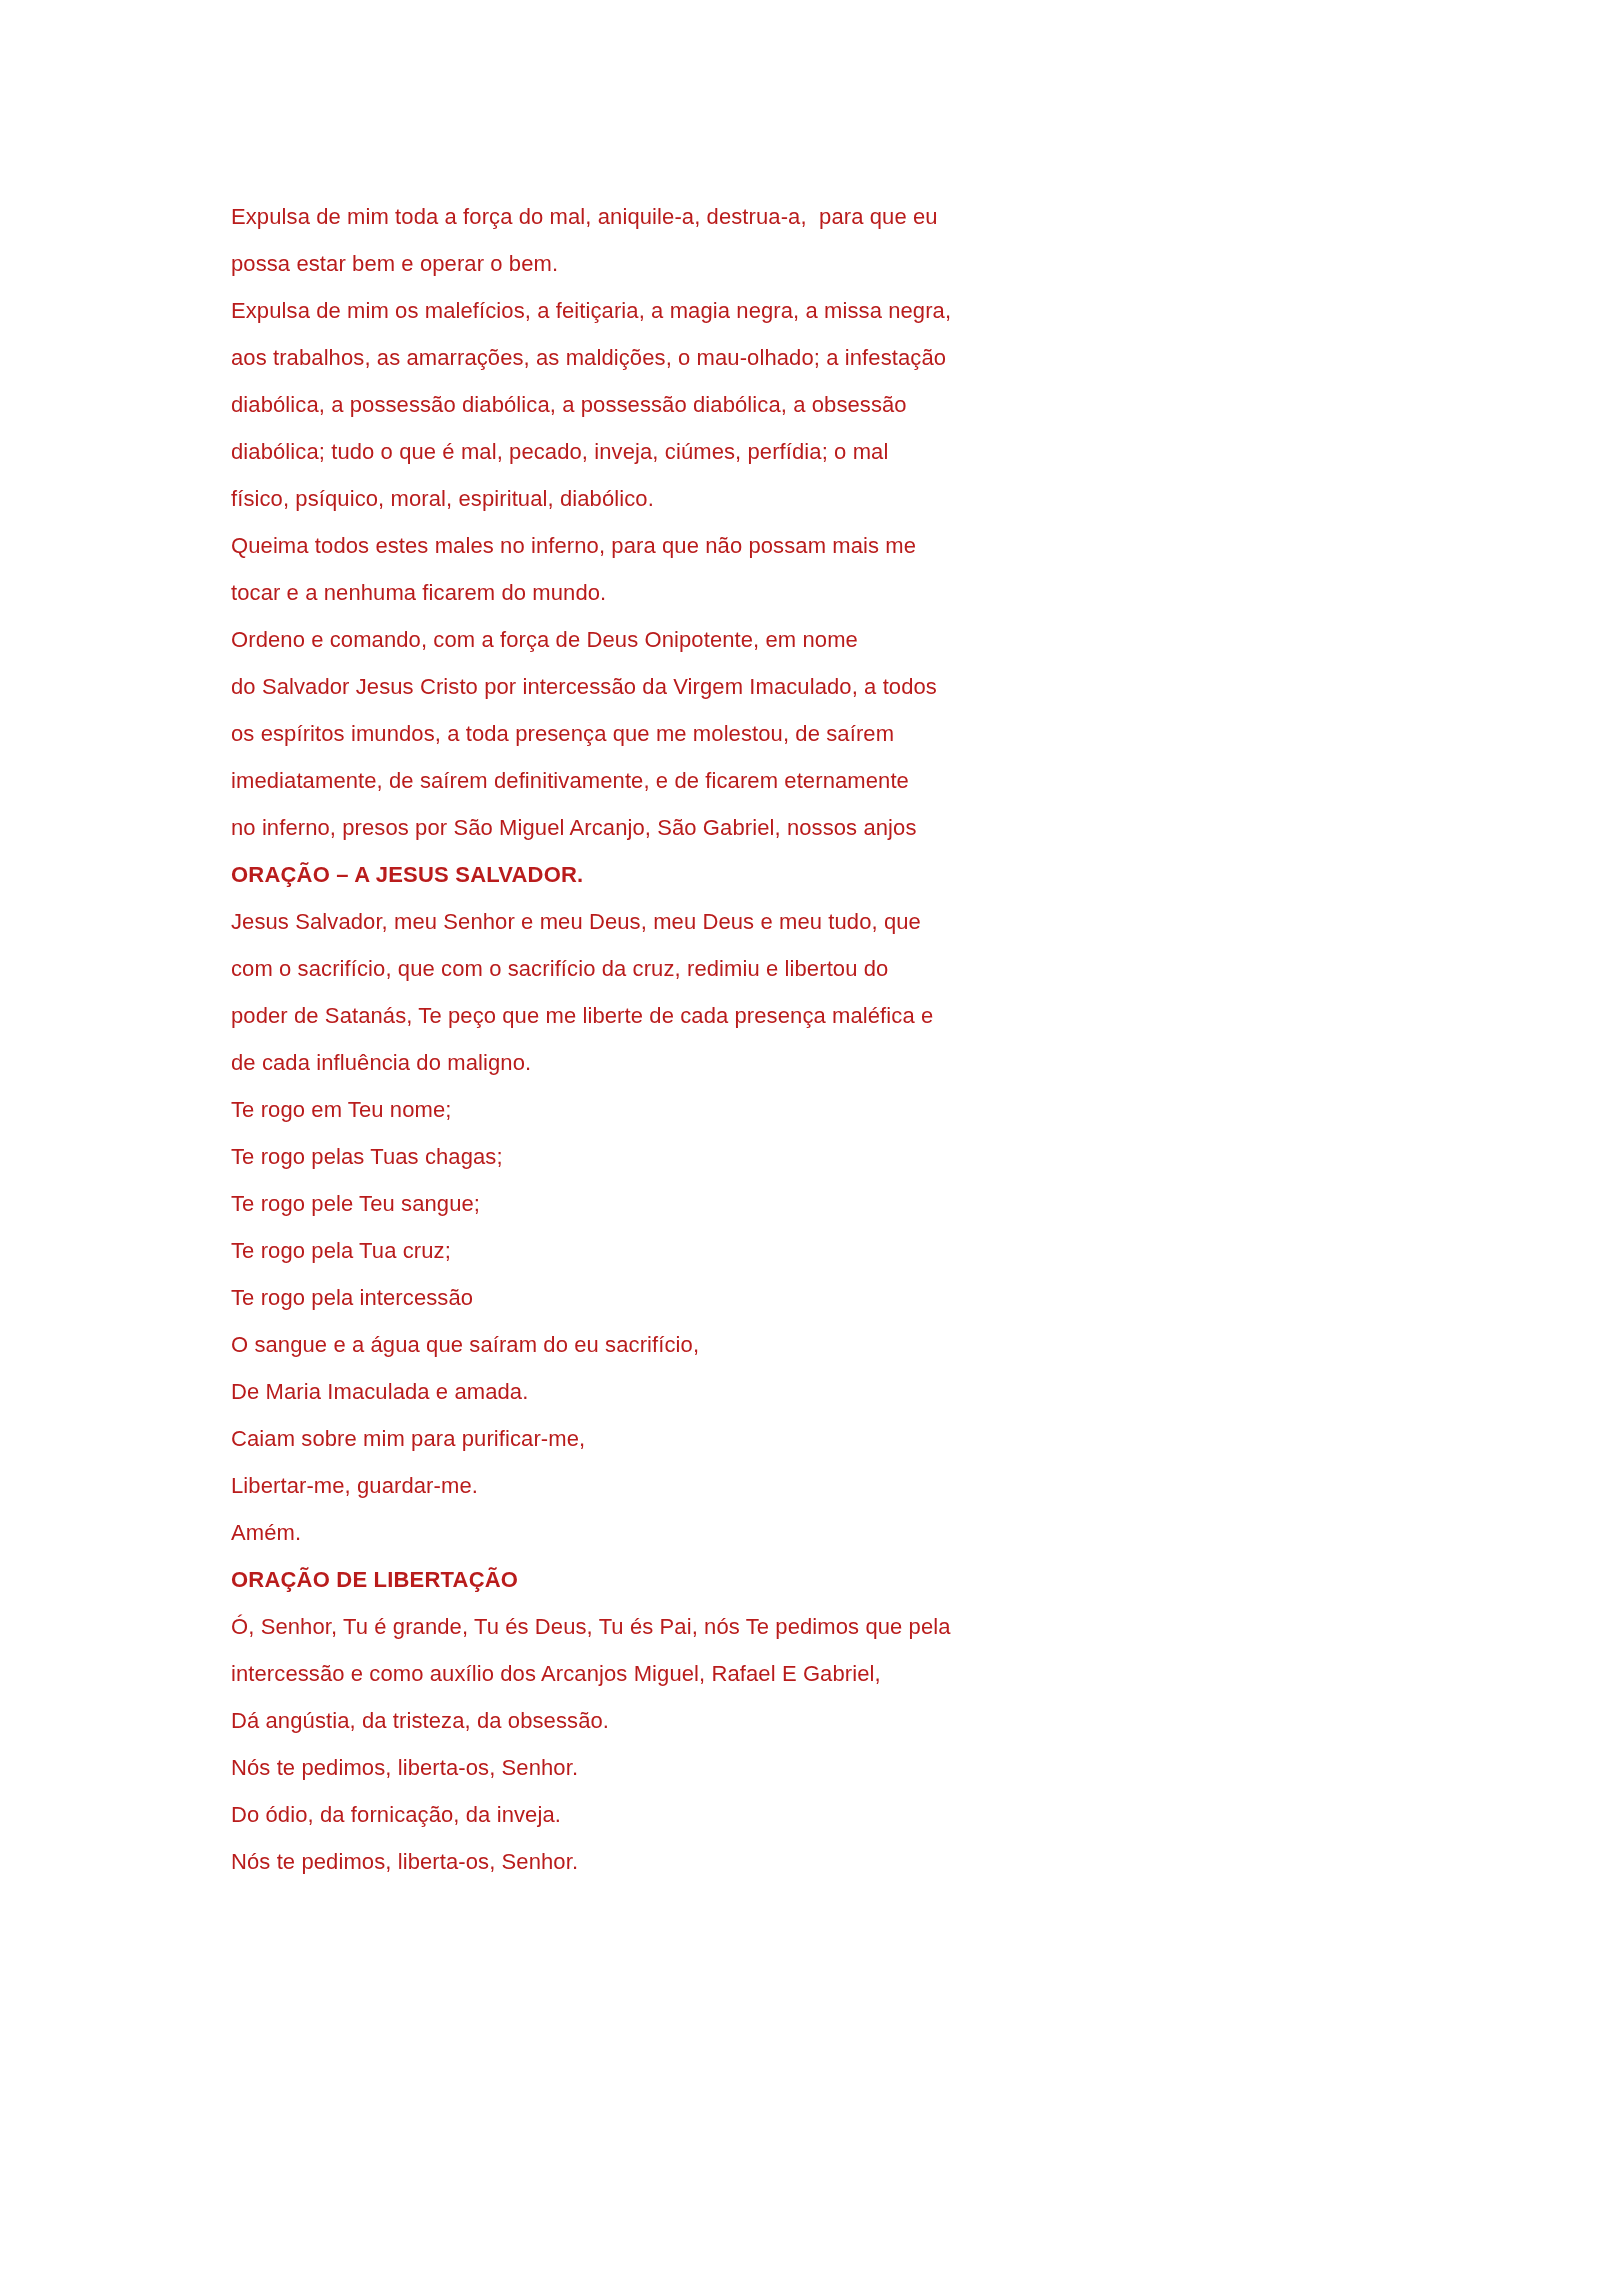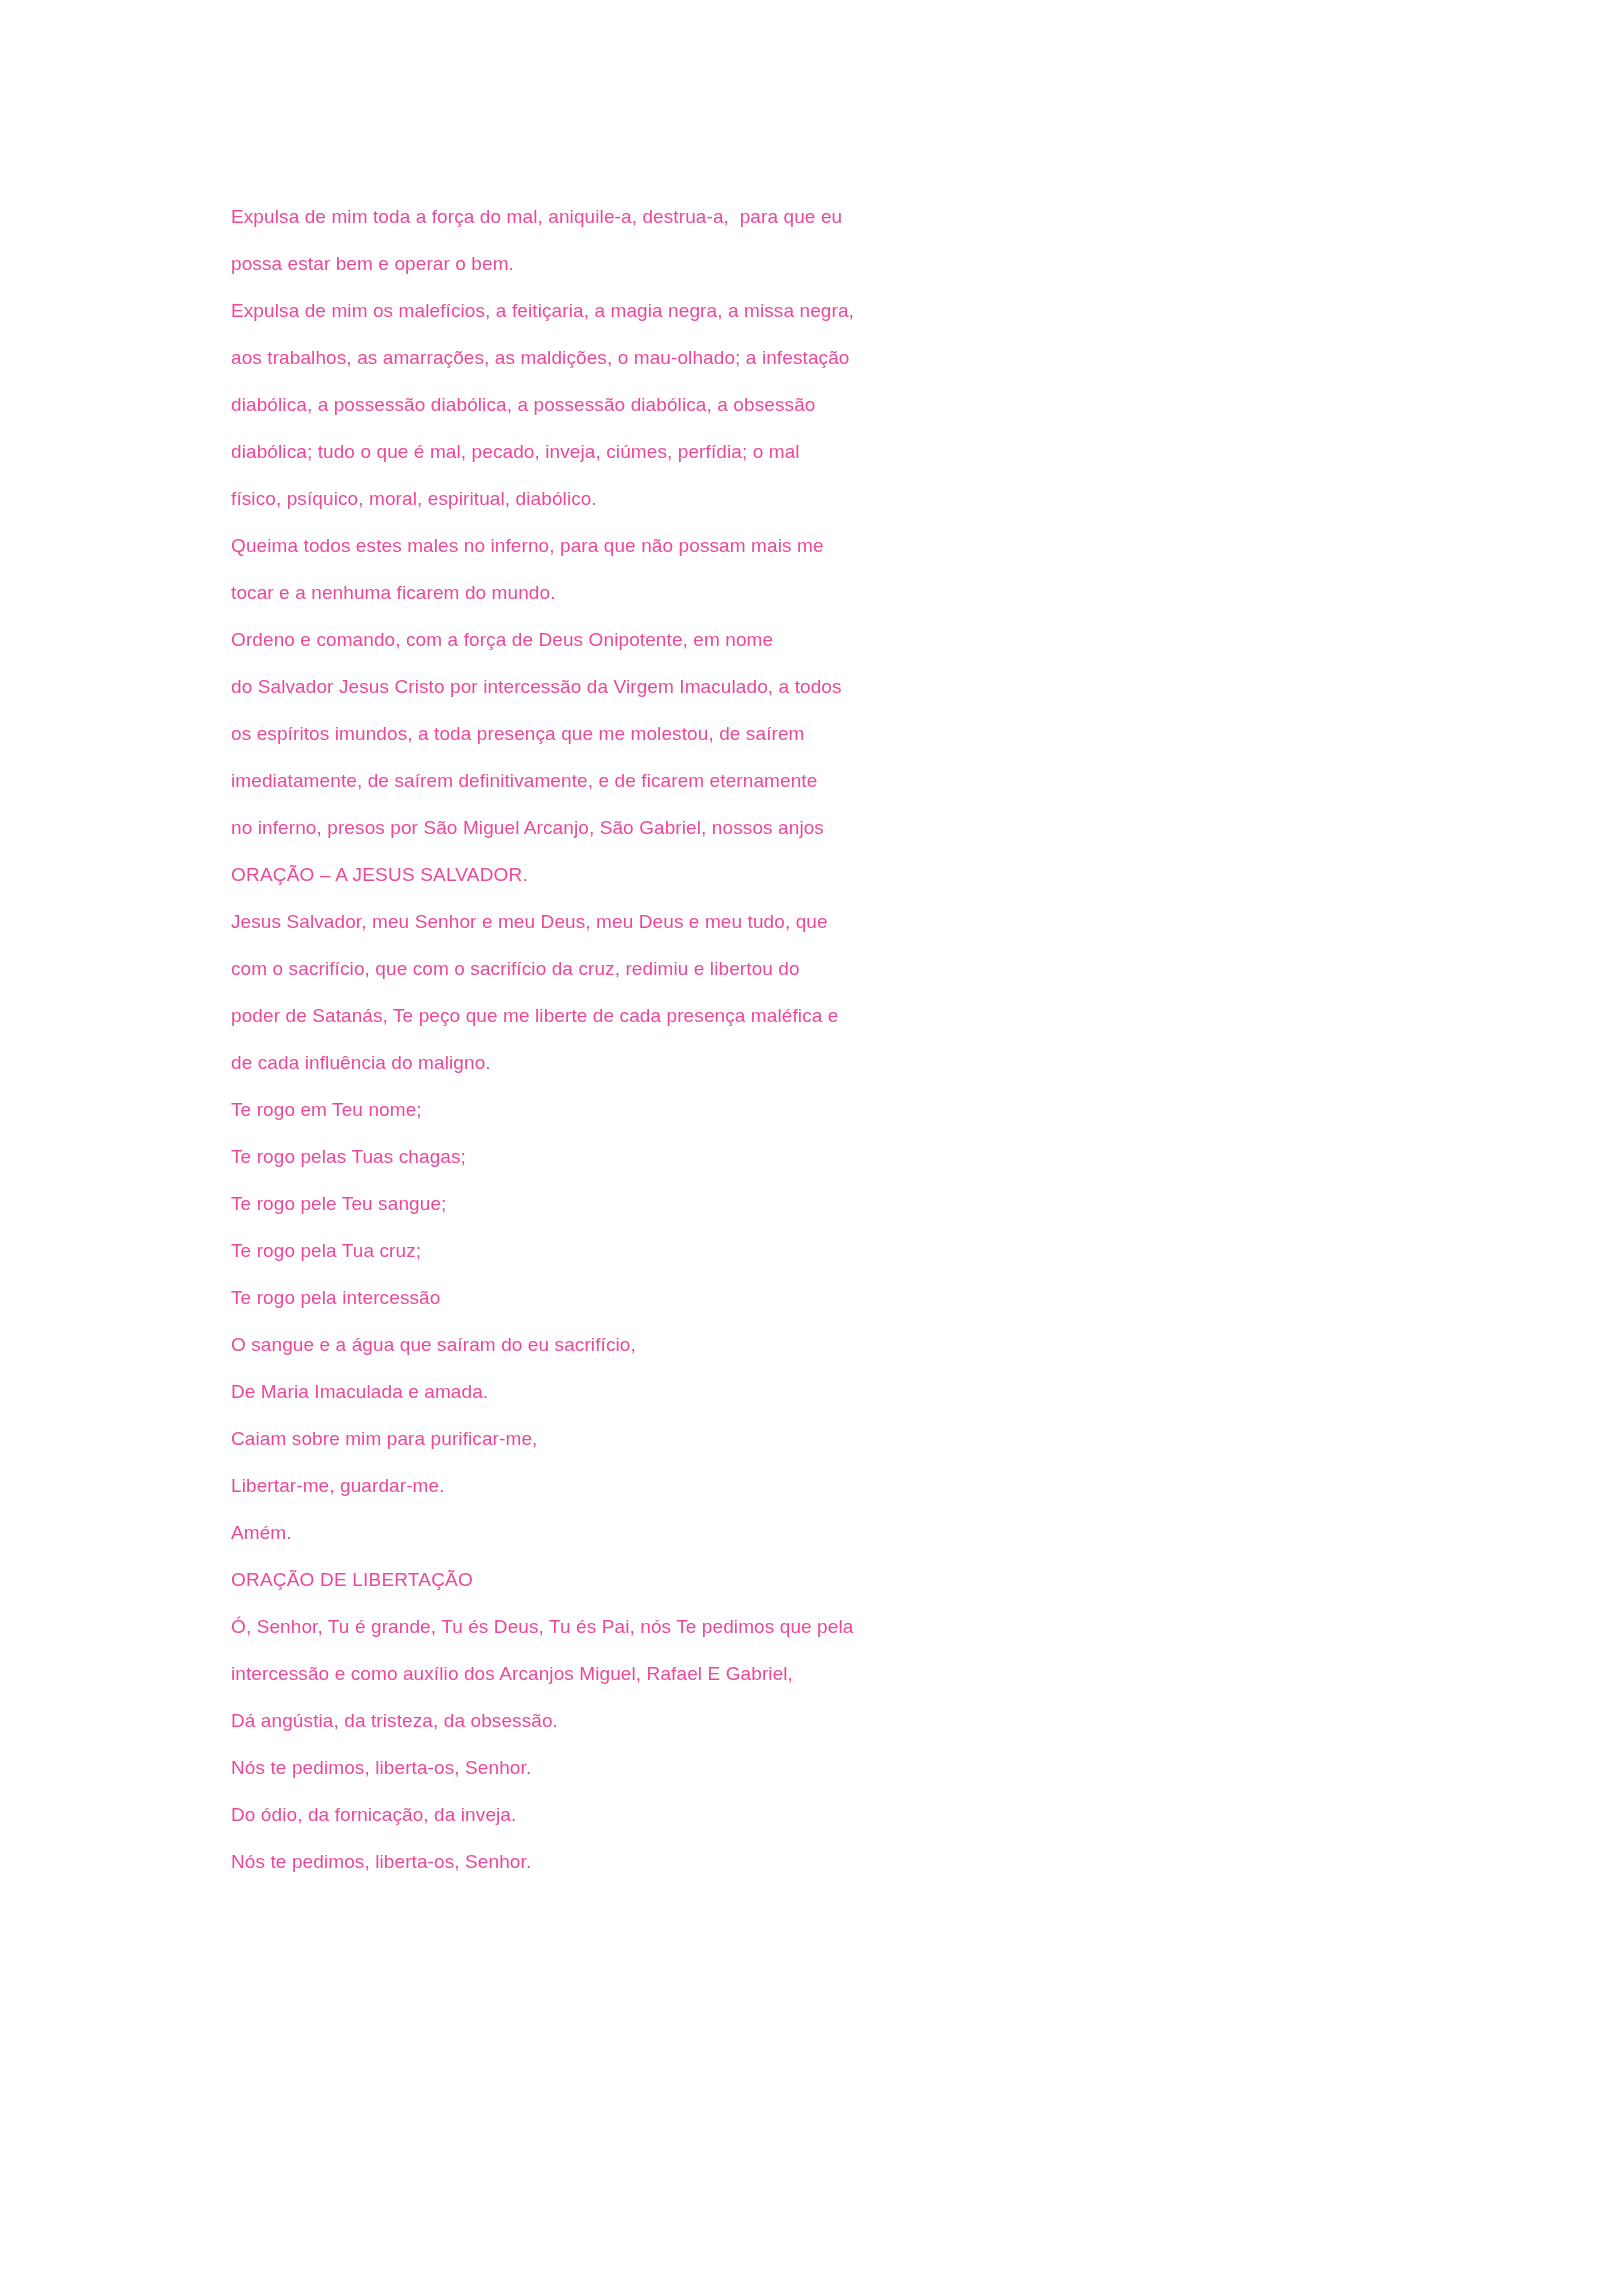--- a/index.html
+++ b/index.html
@@ -21,30 +21,30 @@
     overflow: hidden;
     box-sizing: border-box;
   }
   #doc-body {
     position: absolute;
     left: 231px;
     top: 193px;
     width: 1173px;
   }
   .line {
-    font-size: 19px;
+    font-size: 22px;
     line-height: 47px;
     letter-spacing: 0.1px;
     white-space: pre-wrap;
-    color: #ec4899;
+    color: #b91c1c;
     font-weight: 400;
     min-height: 47px;
   }
   .line.heading {
-    font-weight: 400;
+    font-weight: 700;
     letter-spacing: 0.2px;
   }
 </style>
 </head>
 <body>
 
 <div id="page">
   <div id="doc-body">
       <div class="line">Expulsa de mim toda a força do mal, aniquile-a, destrua-a,  para que eu</div>
       <div class="line">possa estar bem e operar o bem.</div>

